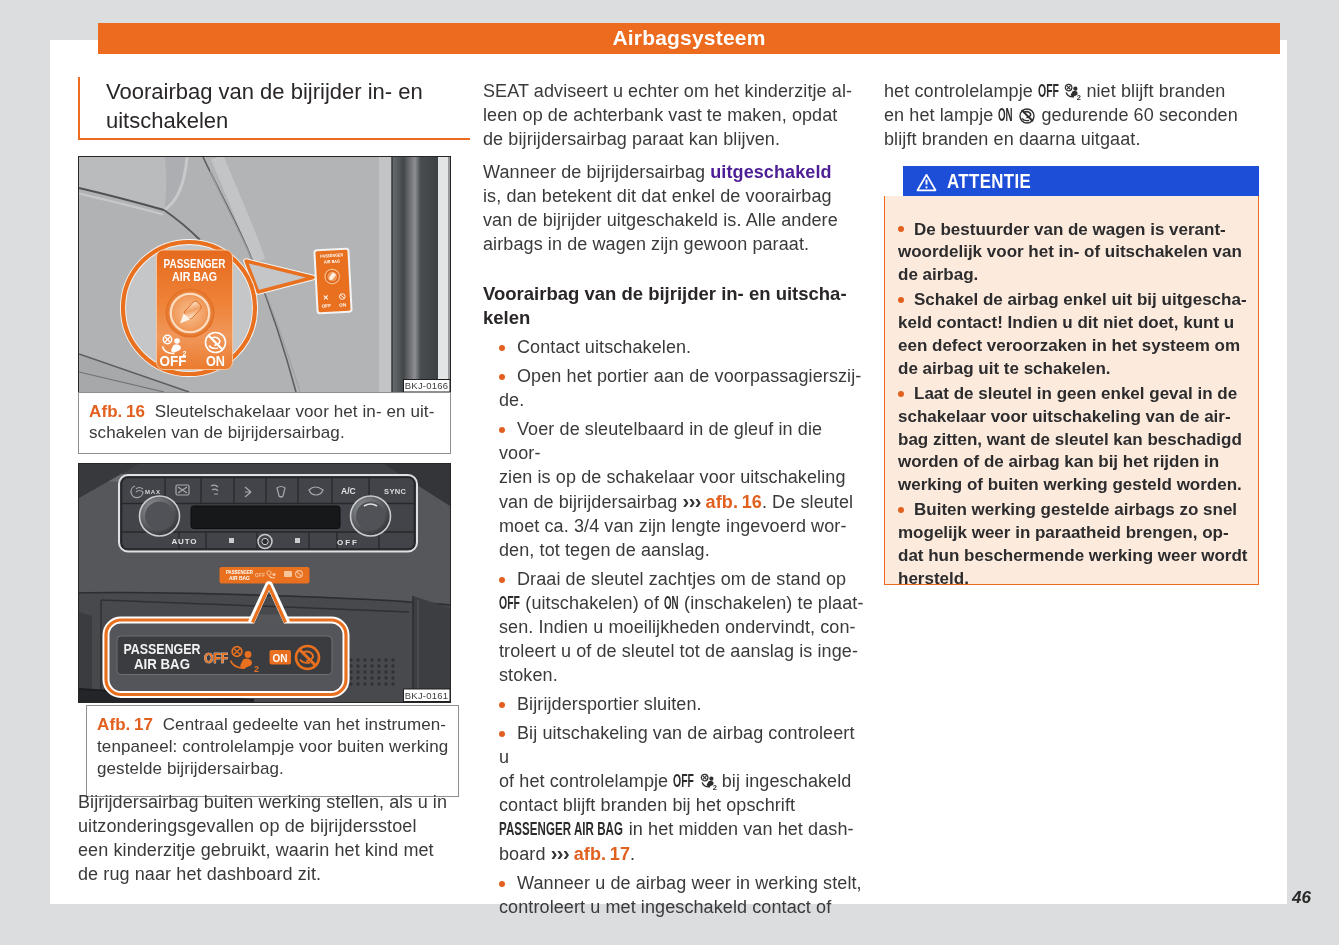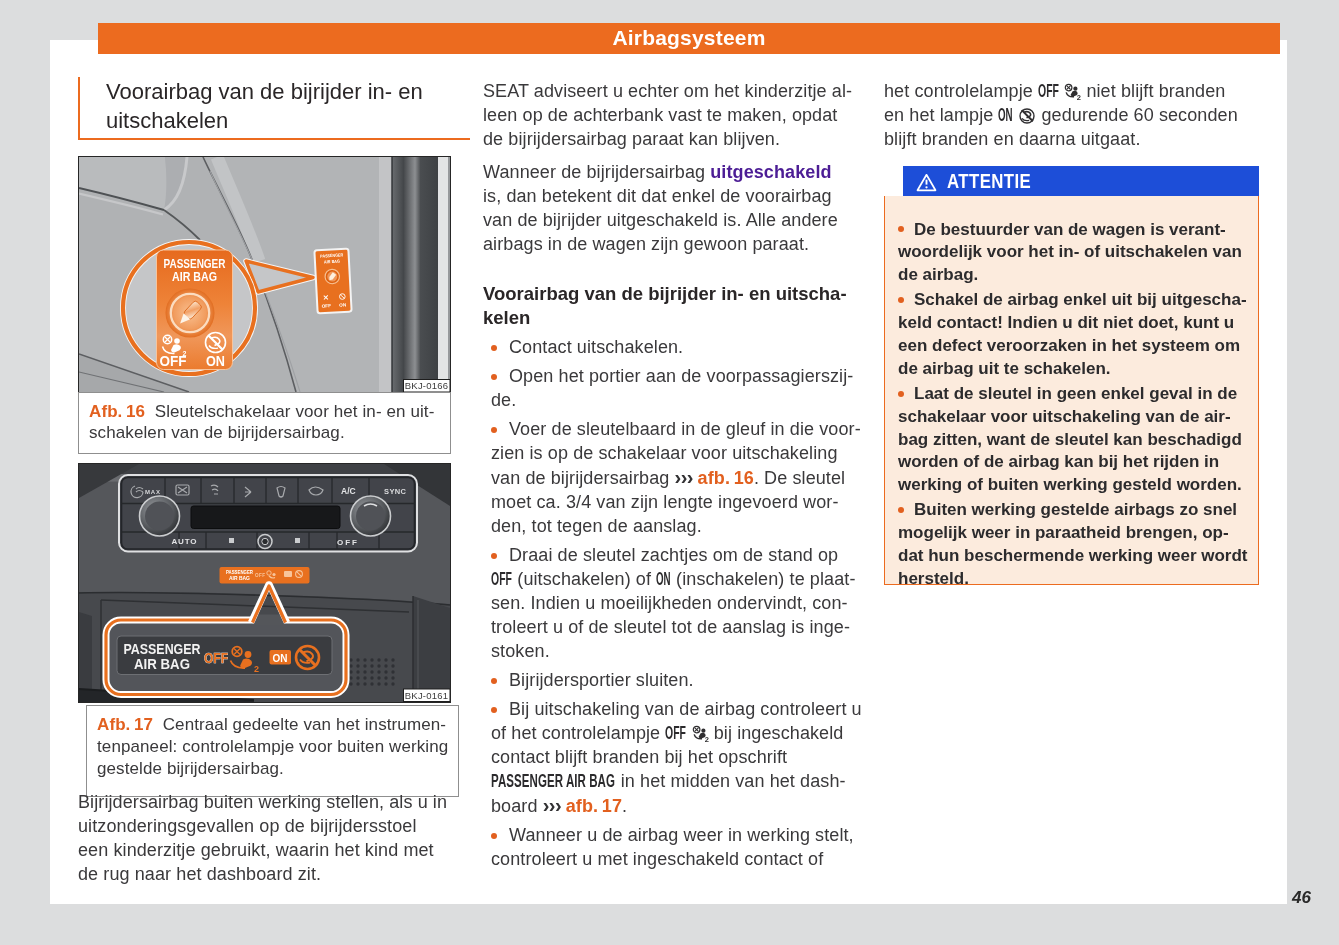--- a/index.html
+++ b/index.html
@@ -13,21 +13,21 @@
   .h1{position:absolute;left:78px;top:77px;width:364px;border-left:2.5px solid #ec6b1f;
       border-bottom:2px solid #ec6b1f;padding:1px 0 3px 26px;
       font-weight:normal;font-size:22px;line-height:28.5px;color:#2a2627;}
   .figimg{position:absolute;left:78px;background:#b4b6b8;border:1px solid #262626;}
   .figcap{position:absolute;left:78px;width:361px;border:1px solid #8f8f8f;background:#fff;
           padding:8px 0 0 10px;font-size:17px;letter-spacing:.1px;line-height:21.8px;color:#3a393b;}
   .afb{color:#e2601f;font-weight:bold;}
   .body{font-size:18px;letter-spacing:.1px;line-height:24px;color:#3a393b;}
   .col{position:absolute;top:79px;}
   .col p{margin:0 0 9px 0;}
-  .col .li{margin:5px 0 0 8px;}
+  .col .li{margin:5px 0 0 16px;}
   .dot{display:inline-block;width:6px;height:6px;border-radius:3px;background:#e2601f;
        vertical-align:2.5px;margin-right:12px;}
   .h2{font-weight:bold;font-size:18.5px;letter-spacing:0;line-height:24px;color:#2a2627;margin:26px 0 5px 0;}
   b{color:#4c1d95;}
   .cond{display:inline-block;font-weight:bold;transform-origin:0 72%;white-space:nowrap;color:#2b2a2c;}
   .lnk{color:#e2601f;font-weight:bold;}
   .chev{font-weight:bold;color:#333234;letter-spacing:-.5px;margin-right:3px;font-size:20px;}
   
   .att{position:absolute;left:884px;top:166px;width:375px;height:419px;box-sizing:border-box;}
   .atthead{position:absolute;left:0;top:0;right:0;height:30px;background:#1d4ed8;color:#fff;line-height:30px;margin-left:19px;}

